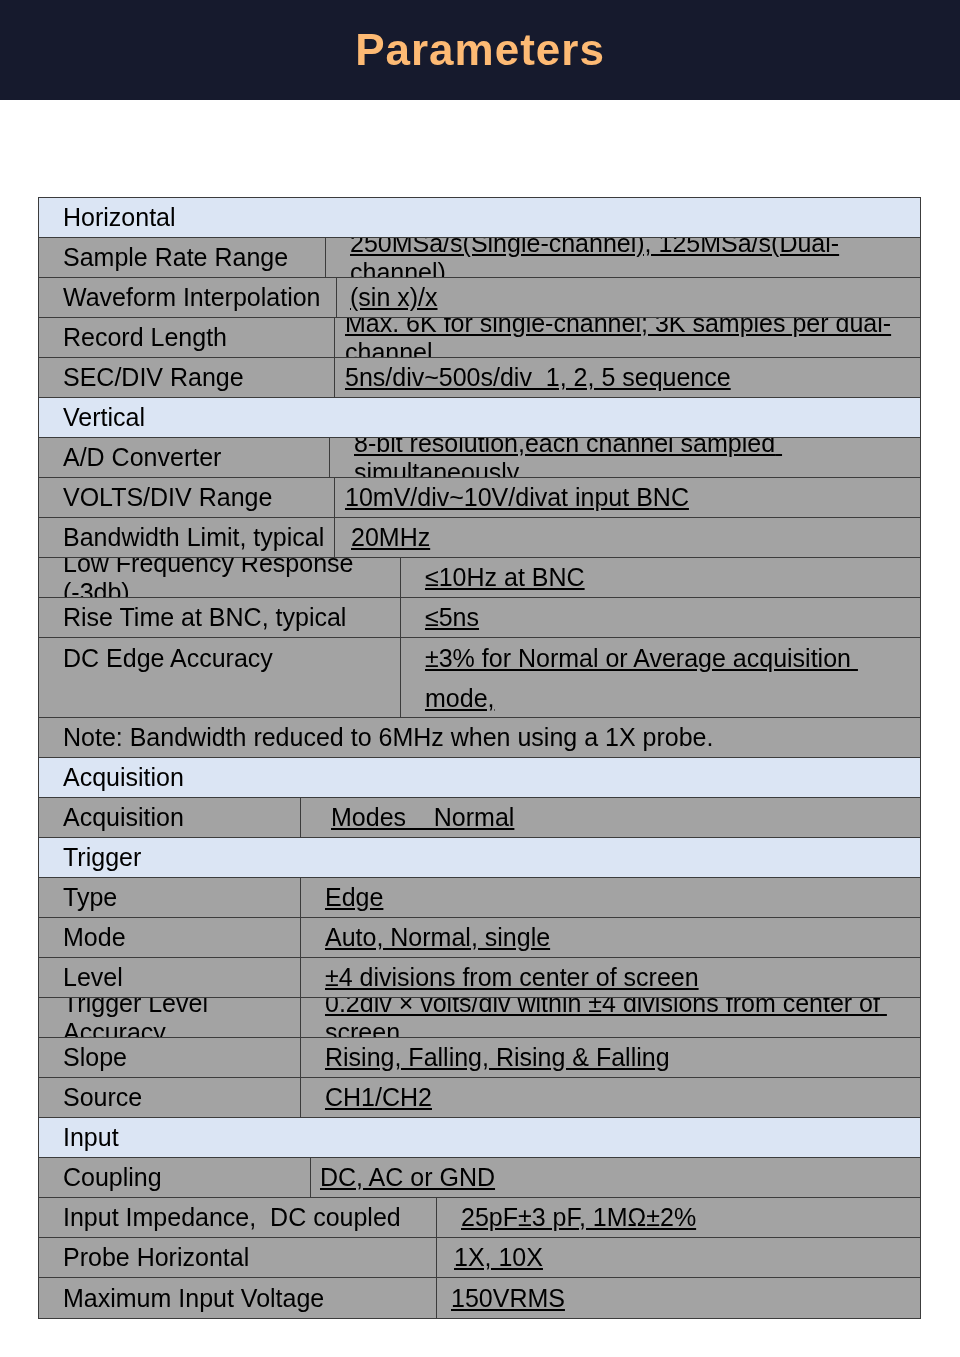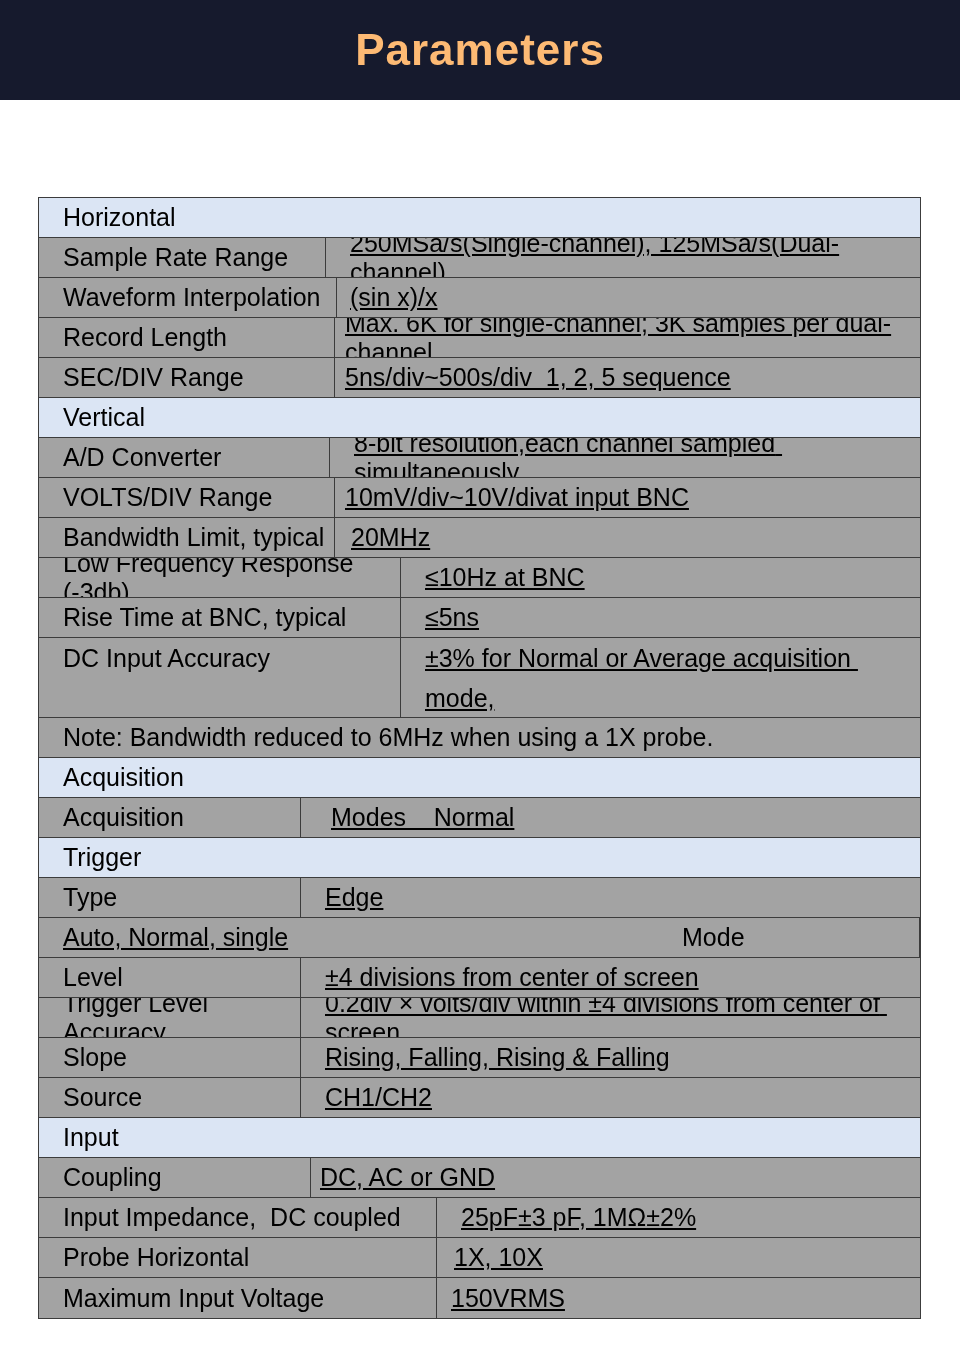--- a/index.html
+++ b/index.html
@@ -99,21 +99,21 @@
     </div>
     <div class="trow">
       <div class="cell label" style="flex: 0 0 362px; width: 362px;">Low Frequency Response (-3db)</div>
       <div class="cell value">≤10Hz at BNC</div>
     </div>
     <div class="trow">
       <div class="cell label" style="flex: 0 0 362px; width: 362px;">Rise Time at BNC, typical</div>
       <div class="cell value">≤5ns</div>
     </div>
     <div class="trow tall">
-      <div class="cell label" style="flex: 0 0 362px; width: 362px;">DC Input Accuracy</div>
+      <div class="cell label" style="flex: 0 0 362px; width: 362px;">DC Edge Accuracy</div>
       <div class="cell value">±3% for Normal or Average acquisition mode,
 10V/div to 10mV/div</div>
     </div>
     <div class="trow">
       <div class="cell full">Note: Bandwidth reduced to 6MHz when using a 1X probe.</div>
     </div>
     <div class="trow section">
       <div class="cell full">Acquisition</div>
     </div>
     <div class="trow">
@@ -121,22 +121,22 @@
       <div class="cell value" style="padding-left: 30px;">Modes    Normal</div>
     </div>
     <div class="trow section">
       <div class="cell full">Trigger</div>
     </div>
     <div class="trow">
       <div class="cell label" style="flex: 0 0 262px; width: 262px;">Type</div>
       <div class="cell value">Edge</div>
     </div>
     <div class="trow">
+      <div class="cell label" style="flex: 0 0 262px; width: 262px;">Mode</div>
       <div class="cell value">Auto, Normal, single</div>
-      <div class="cell label" style="flex: 0 0 262px; width: 262px;">Mode</div>
     </div>
     <div class="trow">
       <div class="cell label" style="flex: 0 0 262px; width: 262px;">Level</div>
       <div class="cell value">±4 divisions from center of screen</div>
     </div>
     <div class="trow">
       <div class="cell label" style="flex: 0 0 262px; width: 262px;">Trigger Level Accuracy</div>
       <div class="cell value">0.2div × volts/div within ±4 divisions from center of screen</div>
     </div>
     <div class="trow">

